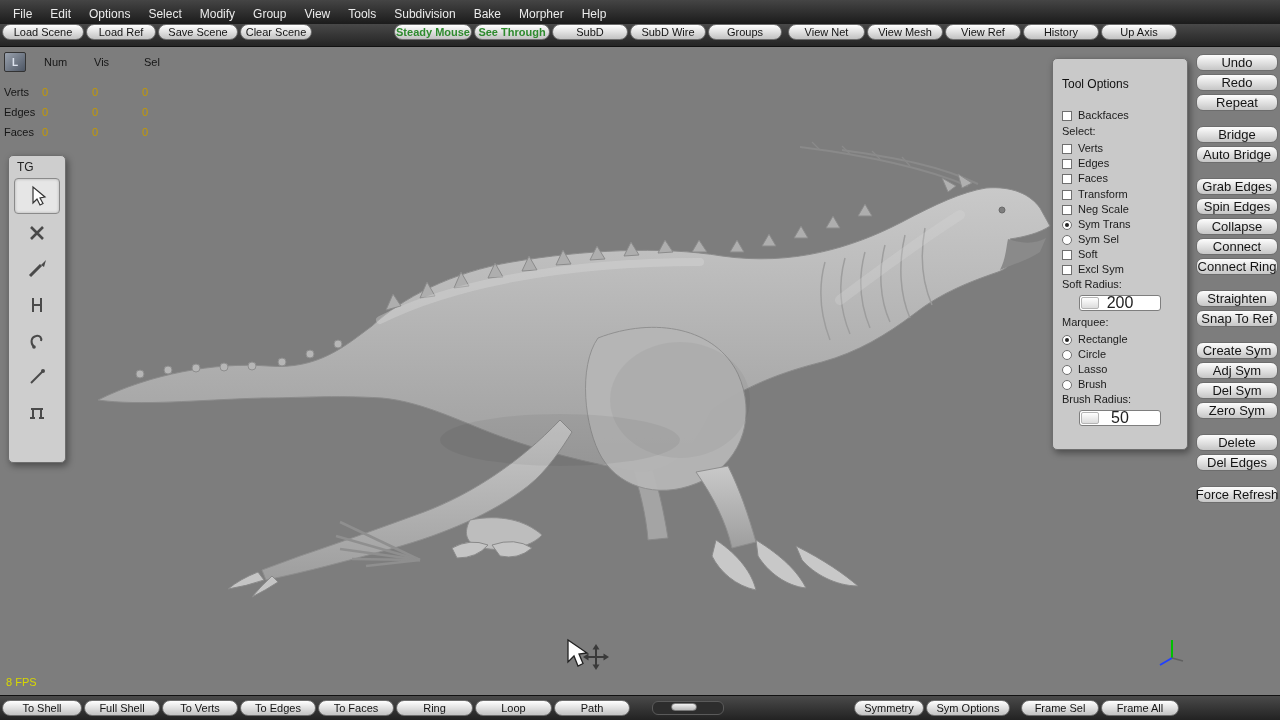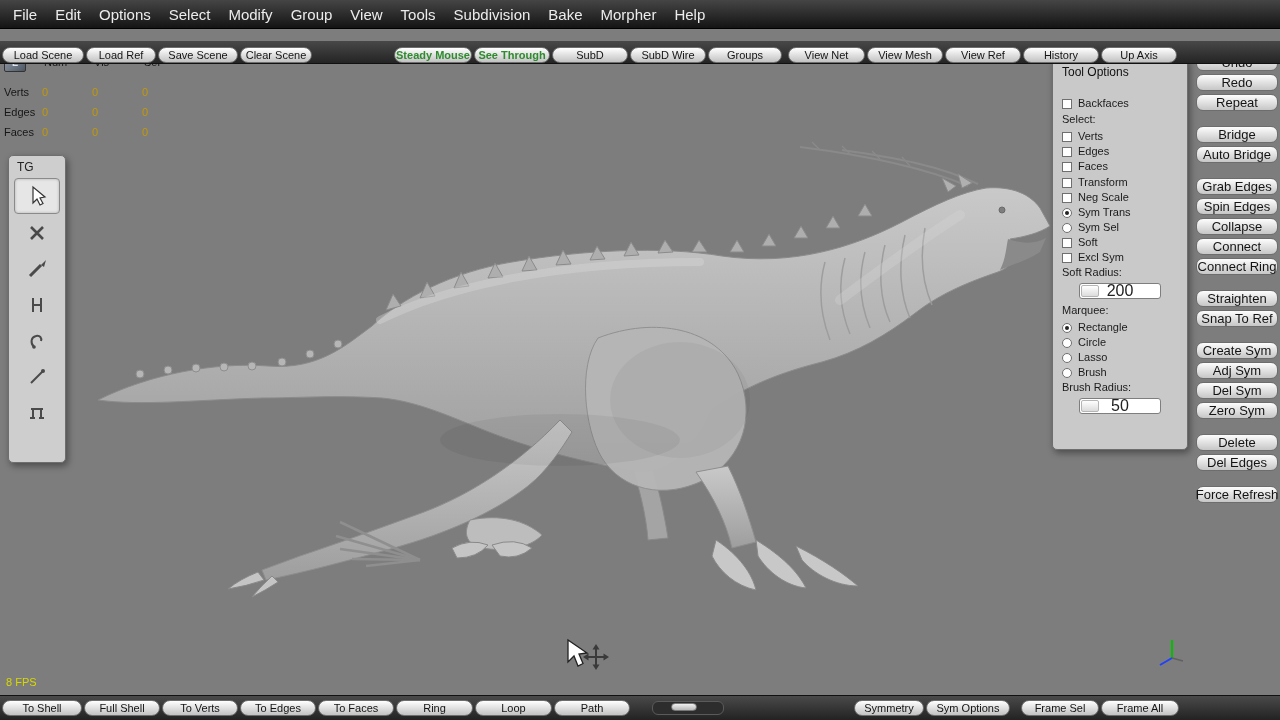--- a/index.html
+++ b/index.html
@@ -9,27 +9,27 @@
 
   
   #viewport{position:absolute;left:0;top:50px;right:0;bottom:24px;background:#7d7d7d;z-index:0;text-align:center;}
   #creature-svg{position:absolute;left:0;top:0;pointer-events:none;}
   #fps{position:absolute;left:6px;bottom:8px;font-size:11px;color:#d8d800;z-index:5;}
   #gizmo{position:absolute;left:1150px;bottom:28px;z-index:5;}
 
   
   #menubar{position:absolute;left:0;top:0;right:0;height:28px;z-index:20;
     background:linear-gradient(#454545,#141414);border-bottom:1px solid #000;
-    display:flex;align-items:center;padding:0 4px;color:#ececec;font-size:15px;}
+    display:flex;align-items:center;padding:0 4px;color:#ececec;font-size:12px;}
   .menu-item{padding:4px 9px;cursor:default;white-space:nowrap;}
 
   
-  #toolbar{position:absolute;left:0;top:41px;right:0;height:22px;z-index:20;
+  #toolbar{position:absolute;left:0;top:24px;right:0;height:22px;z-index:20;
     background:linear-gradient(#484848,#242424);border-bottom:1px solid #111;
-    display:flex;align-items:flex-end;padding:0 2px;}
+    display:flex;align-items:flex-start;padding:0 2px;}
   #bottombar{position:absolute;left:0;bottom:0;right:0;height:24px;z-index:20;
     background:linear-gradient(#4a4a4a,#222);border-top:1px solid #111;
     display:flex;align-items:center;padding:0 2px;}
   .pill{background:linear-gradient(#ffffff,#c2c2c2);border:1px solid #6d6d6d;border-radius:8px;
     color:#141414;font-size:11px;height:16px;box-sizing:border-box;margin-right:2px;
     display:flex;align-items:center;justify-content:center;white-space:nowrap;cursor:default;}
   .pill.green{color:#2e8b2e;font-weight:bold;}
   .sp{flex:0 0 auto;height:1px;}
 
   
@@ -50,21 +50,21 @@
 
   
   #tg-panel{left:8px;top:155px;width:56px;height:306px;}
   #tg-title{font-size:12px;color:#222;padding:4px 0 2px 8px;}
   .tool-btn{width:44px;height:34px;margin:2px auto;border-radius:4px;display:flex;
     align-items:center;justify-content:center;cursor:default;}
   .tool-btn.active{background:#e6e6e6;border:1px solid #8a8a8a;box-shadow:inset 0 0 3px rgba(0,0,0,.25);}
 
   
   #tool-options{left:1052px;top:58px;width:134px;height:390px;background:#c9c9c9;}
-  #to-title{font-size:12px;color:#101010;padding:6px 0 0 9px;height:22px;box-sizing:border-box;}
+  #to-title{font-size:12px;color:#101010;padding:6px 0 0 9px;height:22px;box-sizing:border-box;margin-top:12px;}
   .opt-row{display:flex;align-items:flex-end;height:15px;font-size:11px;color:#1b1b1b;padding-left:9px;}
   .opt-label{font-size:11px;color:#1b1b1b;padding-left:9px;height:17px;display:flex;align-items:center;}
   .cb,.rb{width:10px;height:10px;background:#fff;border:1px solid #6f6f6f;margin-right:6px;
     box-sizing:border-box;flex:0 0 auto;position:relative;}
   .rb{border-radius:50%;}
   .rb.sel::after{content:"";position:absolute;left:2px;top:2px;width:4px;height:4px;border-radius:50%;background:#222;}
   .mt14{margin-top:13px;} .mt5{margin-top:1px;}
   .field{position:relative;width:80px;height:14px;background:#fff;border:1px solid #7e7e7e;border-radius:3px;
     margin:3px 0 2px 26px;font-size:16px;color:#222;display:flex;align-items:center;justify-content:center;}
   .field-thumb{position:absolute;left:1px;top:1px;width:16px;height:10px;background:linear-gradient(#fff,#dcdcdc);

